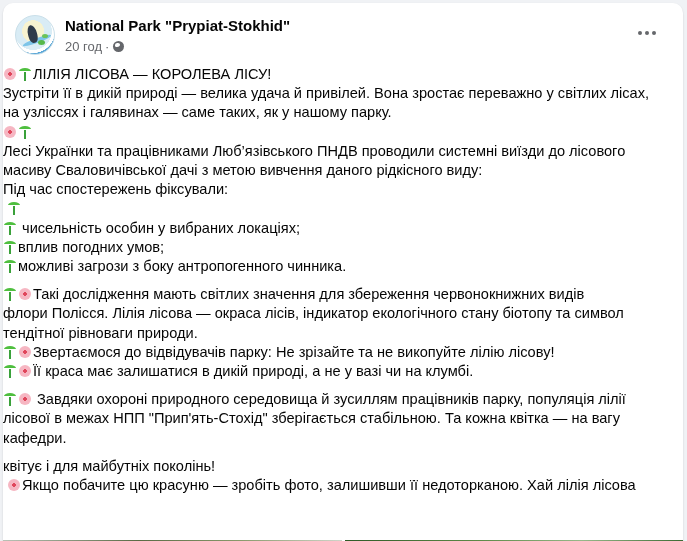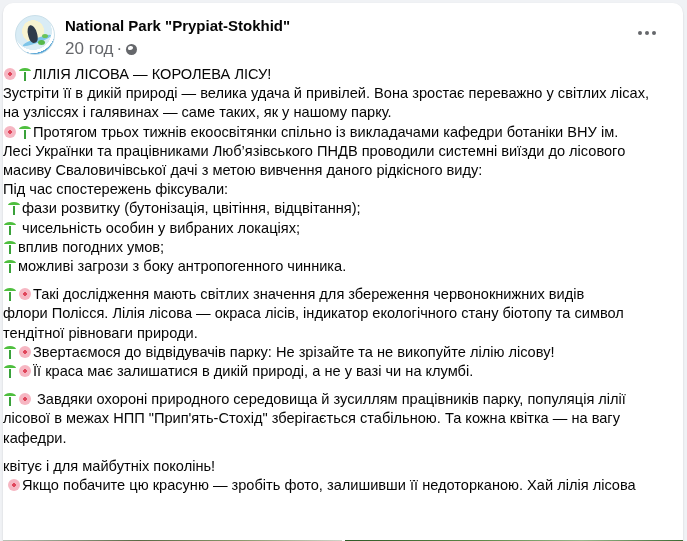--- a/index.html
+++ b/index.html
@@ -25,21 +25,21 @@
     position: absolute; left: 12px; top: 9px; width: 9px; height: 18px;
     background: #2f3b4a; border-radius: 50% 50% 40% 40%; transform: rotate(-15deg);
   }
   .avatar .leaf1 { position: absolute; left: 22px; top: 24px; width: 7px; height: 5px; background: #57b84b; border-radius: 50%; }
   .avatar .leaf2 { position: absolute; left: 26px; top: 18px; width: 6px; height: 4px; background: #6cc35a; border-radius: 50%; }
   .avatar .water { position: absolute; left: 6px; top: 22px; width: 30px; height: 5px; background: #7cc4e8; border-radius: 50%; transform: rotate(-20deg); }
   .page-name {
     position: absolute; left: 50px; top: 2px; font-size: 15px; font-weight: 700; color: #050505;
     white-space: nowrap;
   }
-  .meta { position: absolute; left: 50px; top: 24px; font-size: 17px; color: #65676b; display: flex; align-items: center; gap: 3px; }
+  .meta { position: absolute; left: 50px; top: 24px; font-size: 13px; color: #65676b; display: flex; align-items: center; gap: 3px; }
   .meta .globe {
     display: inline-block; width: 11px; height: 11px; border-radius: 50%; background: #65676b;
     position: relative; margin-left: 1px;
   }
   .meta .globe::before {
     content: ""; position: absolute; left: 2px; top: 2px; width: 5px; height: 4px;
     background: #fff; border-radius: 50% 40% 60% 30%;
   }
   .more {
     position: absolute; right: 10px; top: 8px; width: 28px; height: 20px;
@@ -90,25 +90,25 @@
       <span></span>
       <span></span>
     </div>
   </div>
 
   <div class="body">
     <div class="para">
       <span class="line"><span class="emo flower"></span><span class="emo sprout"></span><span>ЛІЛІЯ ЛІСОВА — КОРОЛЕВА ЛІСУ!</span></span>
       <span class="line">Зустріти її в дикій природі — велика удача й привілей. Вона зростає переважно у світлих лісах,</span>
       <span class="line">на узліссях і галявинах — саме таких, як у нашому парку.</span>
-      <span class="line"><span class="emo flower"></span><span class="emo sprout"></span><span>Протягом трьох тижнів екоосвітянки спільно із викладачами кафедри ботаніки ВНУ ім.</span></span>
+      <span class="line"><span class="emo flower"></span><span class="emo sprout"></span></span>
       <span class="line">Лесі Українки та працівниками Люб’язівського ПНДВ проводили системні виїзди до лісового</span>
       <span class="line">масиву Сваловичівської дачі з метою вивчення даного рідкісного виду:</span>
       <span class="line">Під час  спостережень фіксували:</span>
-      <span class="line">&nbsp;<span class="emo sprout"></span><span>фази розвитку (бутонізація, цвітіння, відцвітання);</span></span>
+      <span class="line">&nbsp;<span class="emo sprout"></span></span>
       <span class="line"><span class="emo sprout"></span><span> чисельність особин у вибраних локаціях;</span></span>
       <span class="line"><span class="emo sprout"></span><span>вплив погодних умов;</span></span>
       <span class="line"><span class="emo sprout"></span><span>можливі загрози з боку антропогенного чинника.</span></span>
     </div>
 
     <div class="para">
       <span class="line"><span class="emo sprout"></span><span class="emo flower"></span><span>Такі дослідження мають світлих значення для збереження червонокнижних видів</span></span>
       <span class="line">флори Полісся. Лілія лісова — окраса лісів, індикатор екологічного стану біотопу та символ</span>
       <span class="line">тендітної рівноваги природи.</span>
       <span class="line"><span class="emo sprout"></span><span class="emo flower"></span><span>Звертаємося до відвідувачів парку: Не зрізайте та не викопуйте лілію лісову!</span></span>

